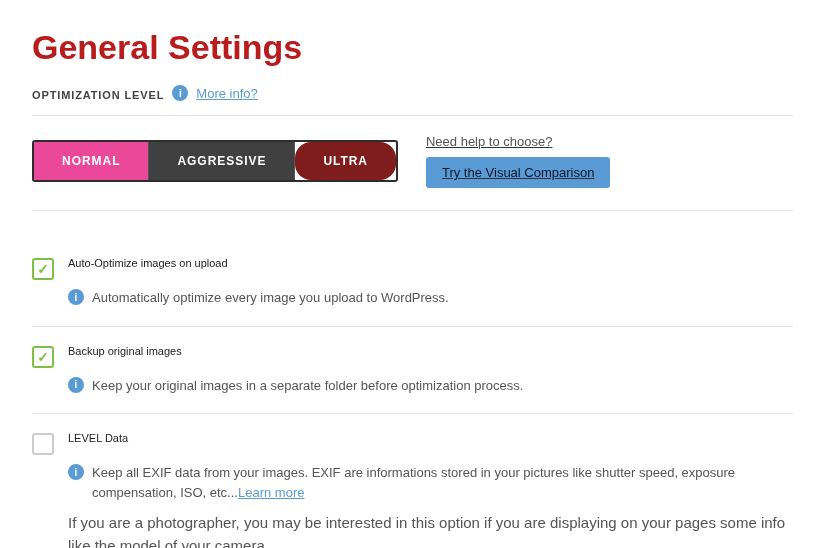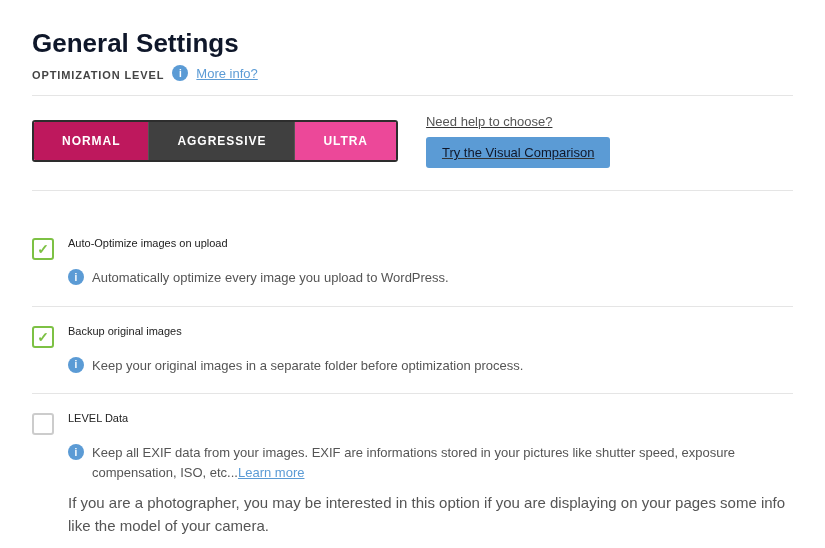--- a/index.html
+++ b/index.html
@@ -5,24 +5,24 @@
     * { box-sizing: border-box; margin: 0; padding: 0; }
     body {
       font-family: -apple-system, BlinkMacSystemFont, 'Segoe UI', Arial, sans-serif;
       background: #fff;
       color: #333;
       padding: 28px 32px;
       width: 825px;
       min-height: 548px;
     }
     h1 {
-      font-size: 26px;
-      font-weight: 700;
-      color: #0f172a;
-      margin-bottom: 6px;
+      font-size: 34px;
+      font-weight: 700;
+      color: #b91c1c;
+      margin-bottom: 18px;
     }
     .opt-label-row {
       display: flex;
       align-items: flex-end;
       gap: 8px;
       margin-bottom: 18px;
       padding-bottom: 14px;
       border-bottom: 1px solid #e5e5e5;
     }
     .opt-label {
@@ -69,32 +69,33 @@
       padding: 12px 28px;
       font-size: 12px;
       font-weight: 700;
       letter-spacing: 0.08em;
       text-transform: uppercase;
       cursor: pointer;
       border: none;
       outline: none;
     }
     .opt-btn.normal {
-      background: #be185d;
+      background: #ec4899;
       color: #fff;
     }
     .opt-btn.aggressive {
       background: #404040;
       color: #fff;
       border-left: 1px solid #555;
       border-right: 1px solid #555;
     }
     .opt-btn.ultra {
-      background: #ec4899;
-      color: #fff;
+      background: #7f1d1d;
+      color: #fff;
+      border-radius: 16px;
     }
     .help-section {
       display: flex;
       flex-direction: column;
       gap: 8px;
       text-decoration: underline;
     }
     .help-text {
       font-size: 13px;
       color: #555;

